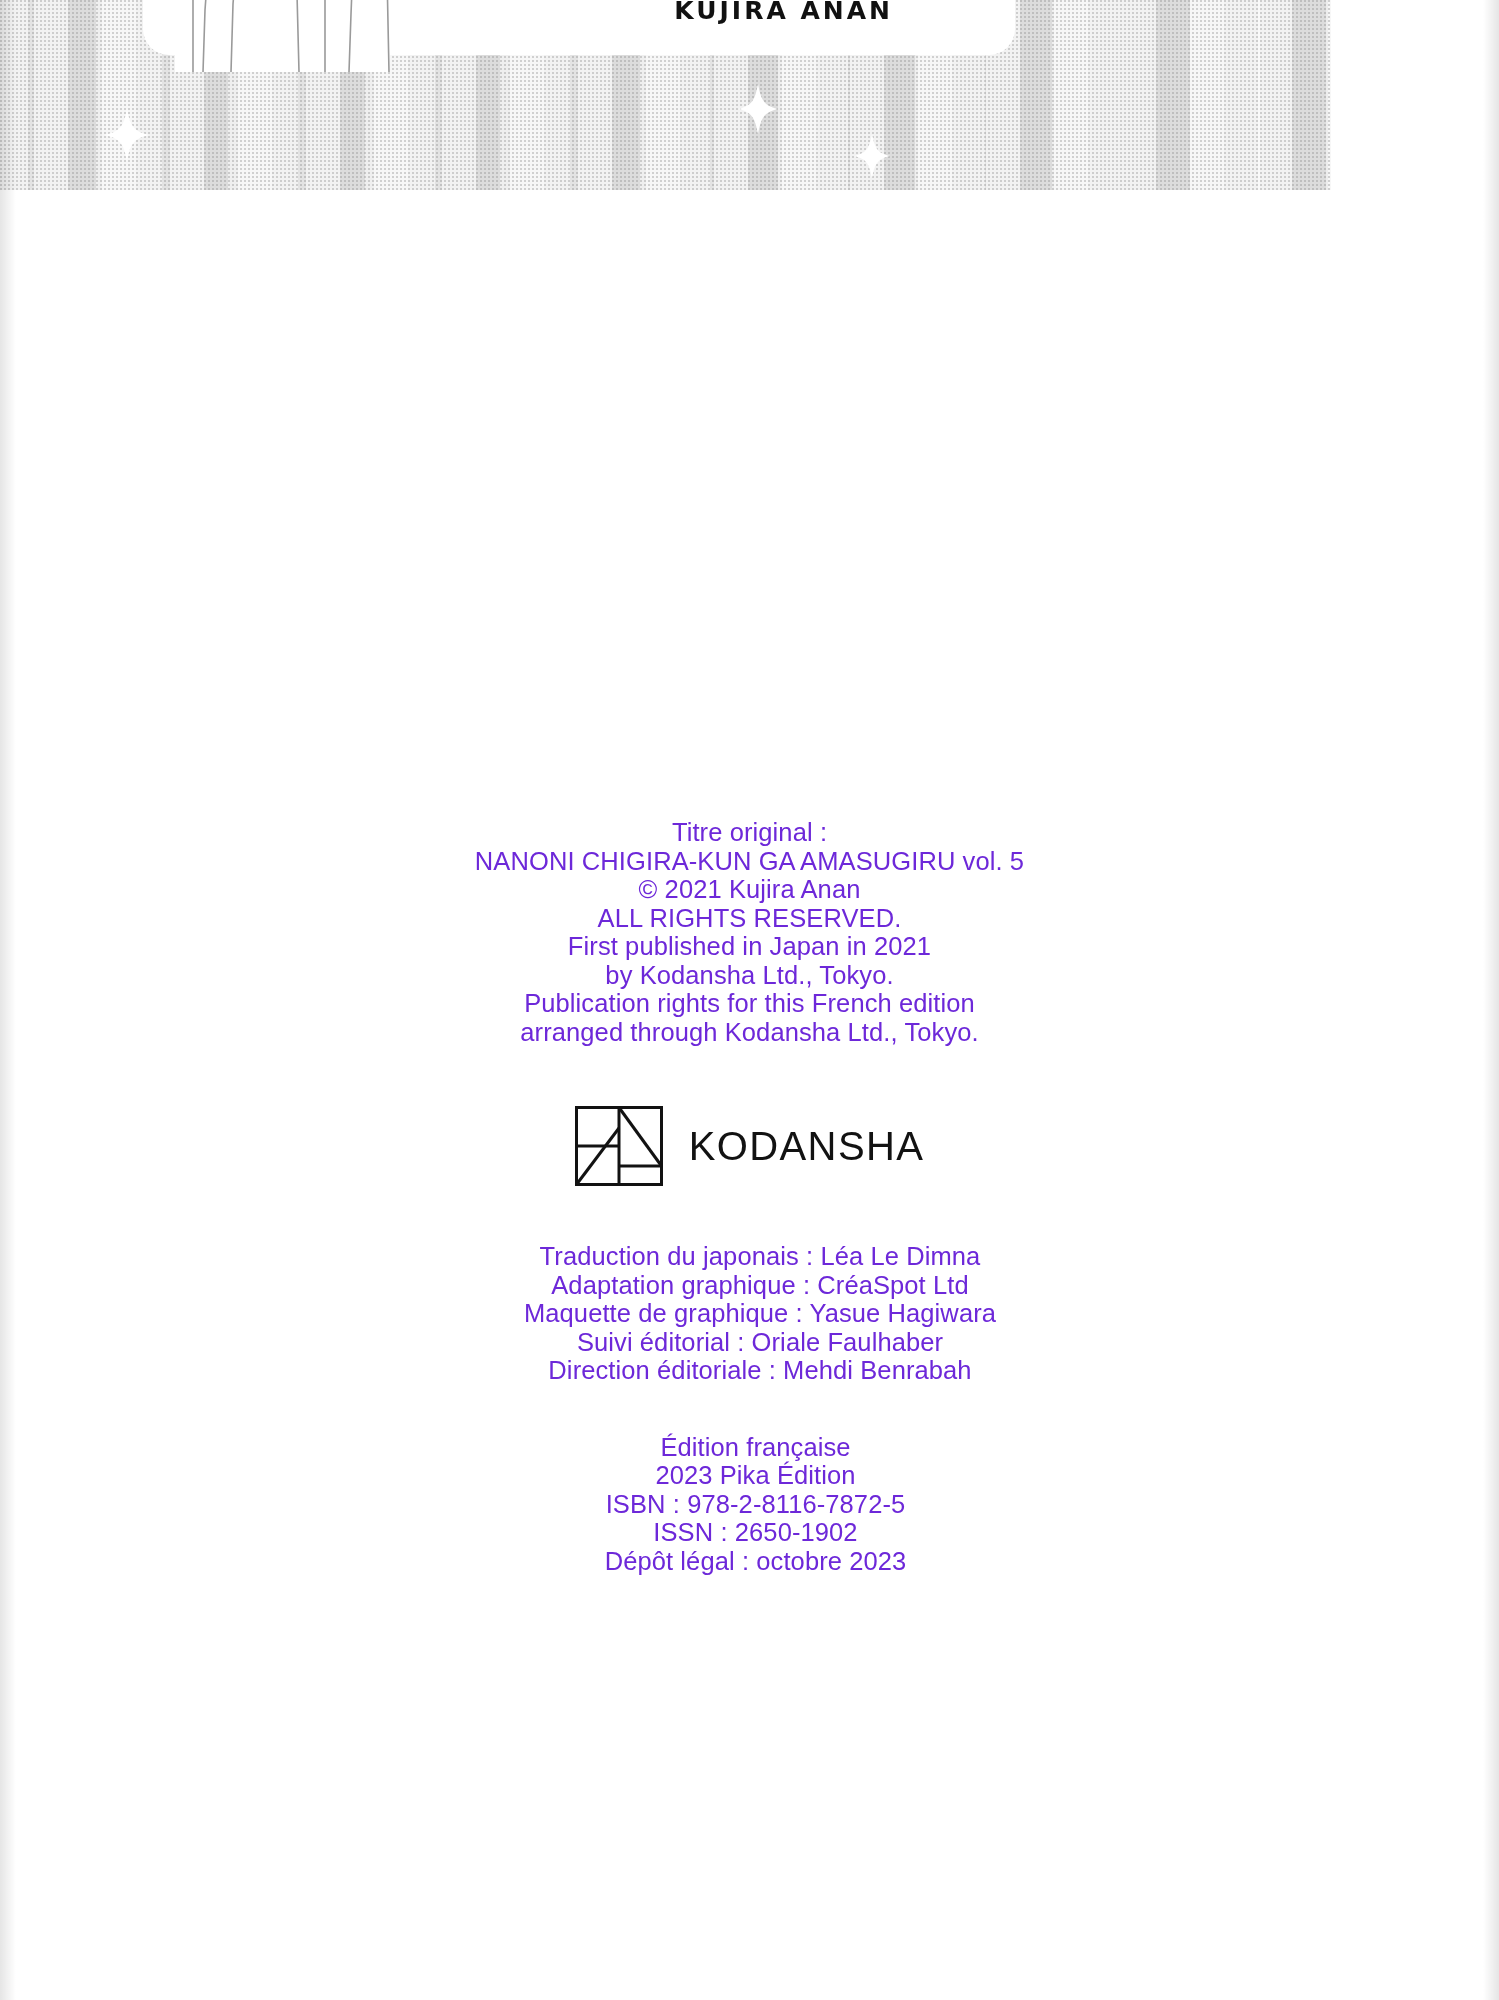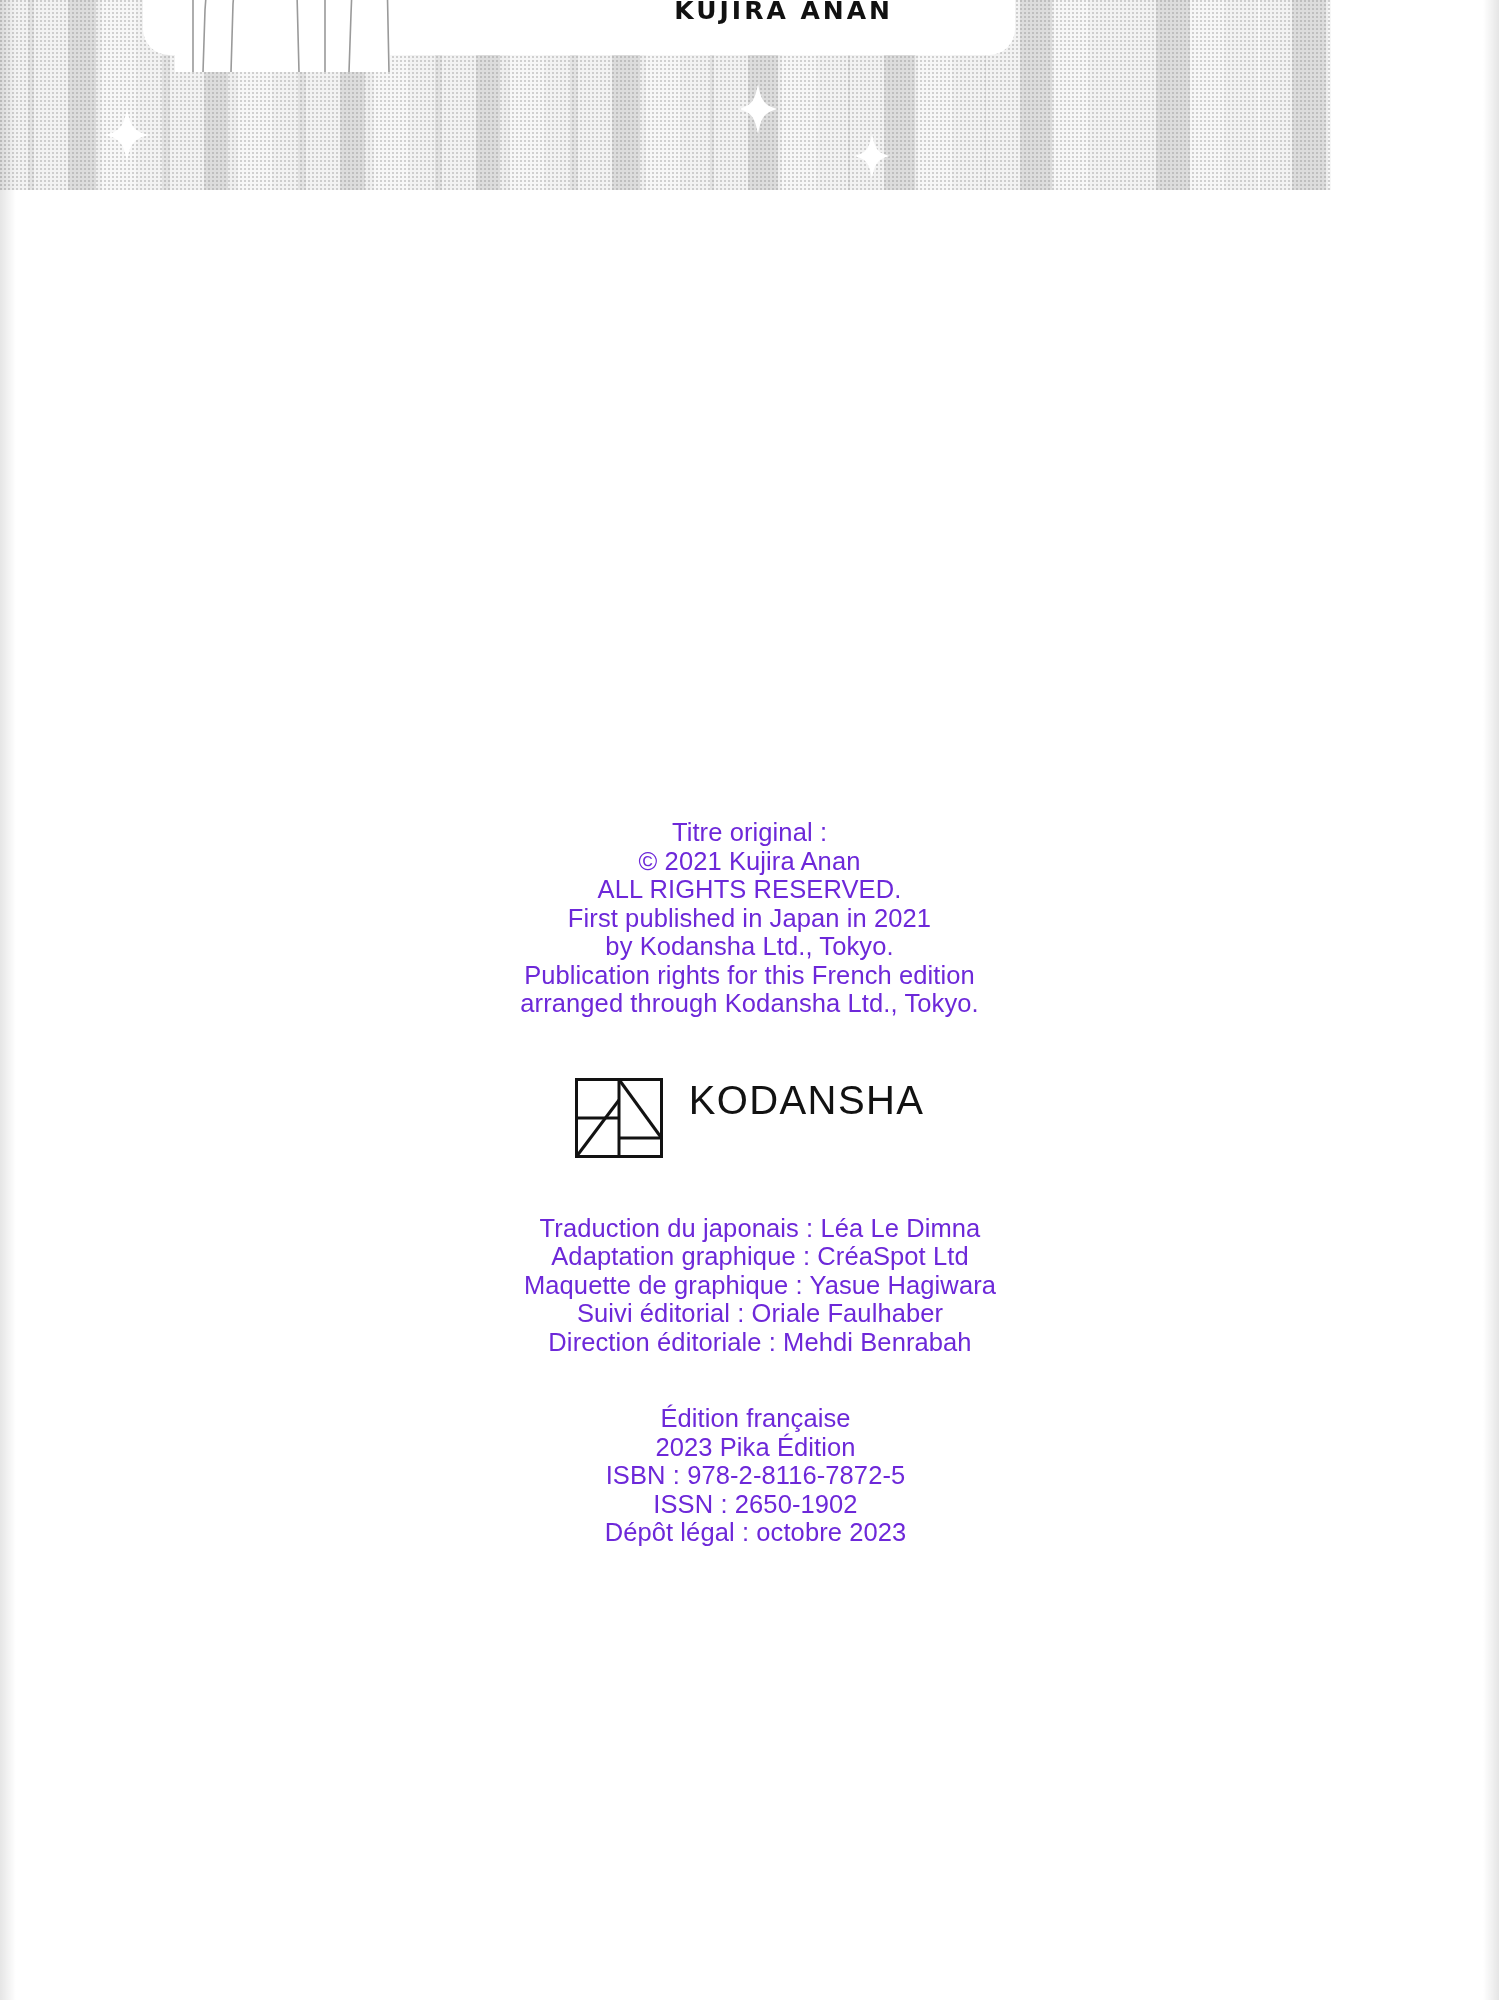--- a/index.html
+++ b/index.html
@@ -106,21 +106,21 @@
     line-height: 28.5px;
     color: #6d28d9;
     letter-spacing: 0.1px;
   }
   .cp-block .line { display: block; white-space: nowrap; }
 
   
   #kodansha-row {
     margin-top: 60px;
     display: flex;
-    align-items: flex-start;
+    align-items: center;
     justify-content: center;
     gap: 26px;
   }
   #kodansha-mark {
     width: 88px;
     height: 80px;
     position: relative;
   }
   #kodansha-wordmark {
     font-family: "Liberation Sans", sans-serif;
@@ -204,20 +204,21 @@
 <div class="sparkle" style="left:854px;top:134px;">
   <svg width="36" height="44" viewBox="0 0 36 44">
     <path d="M18 0 C21 14 23 19 36 22 C23 25 21 30 18 44 C15 30 13 25 0 22 C13 19 15 14 18 0 Z" fill="#ffffff"></path>
   </svg>
 </div>
 
 <div id="colophon">
 
   <div class="cp-block">
     <span class="line">Titre original :</span>
+    <span class="line">NANONI CHIGIRA-KUN GA AMASUGIRU vol. 5</span>
     <span class="line">© 2021 Kujira Anan</span>
     <span class="line">ALL RIGHTS RESERVED.</span>
     <span class="line">First published in Japan in 2021</span>
     <span class="line">by Kodansha Ltd., Tokyo.</span>
     <span class="line">Publication rights for this French edition</span>
     <span class="line">arranged through Kodansha Ltd., Tokyo.</span>
   </div>
 
   <div id="kodansha-row">
     <div id="kodansha-mark">

